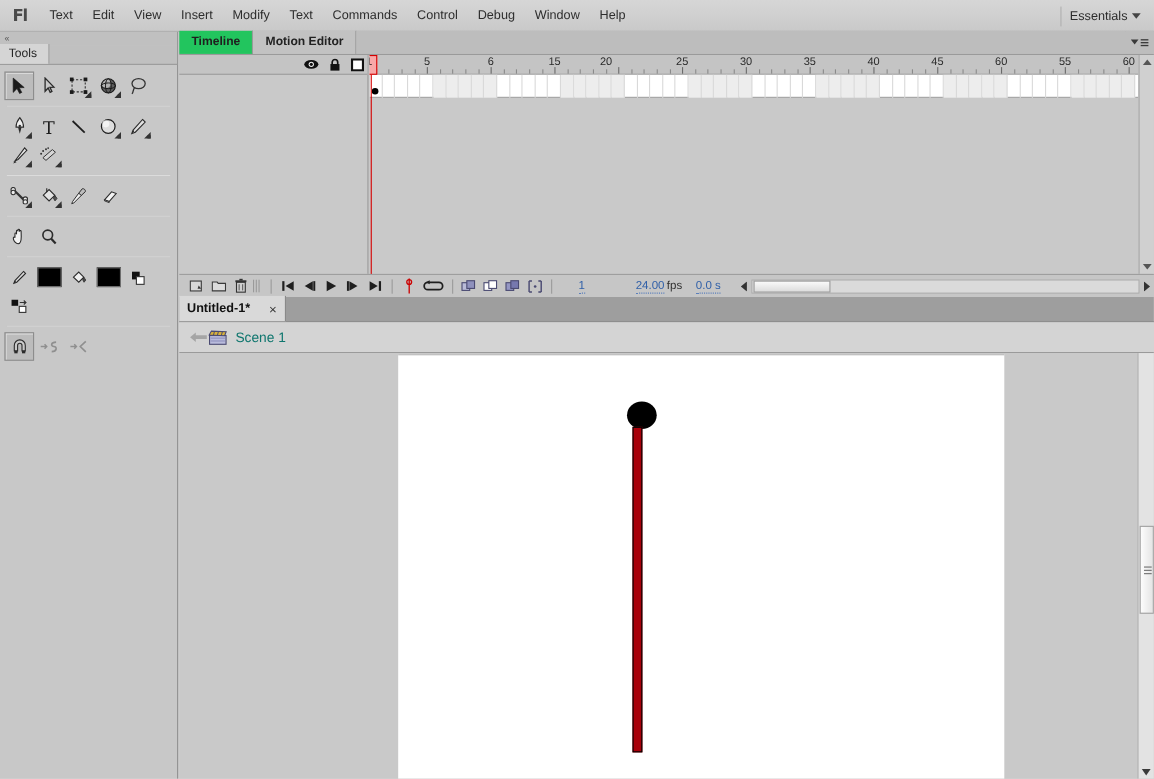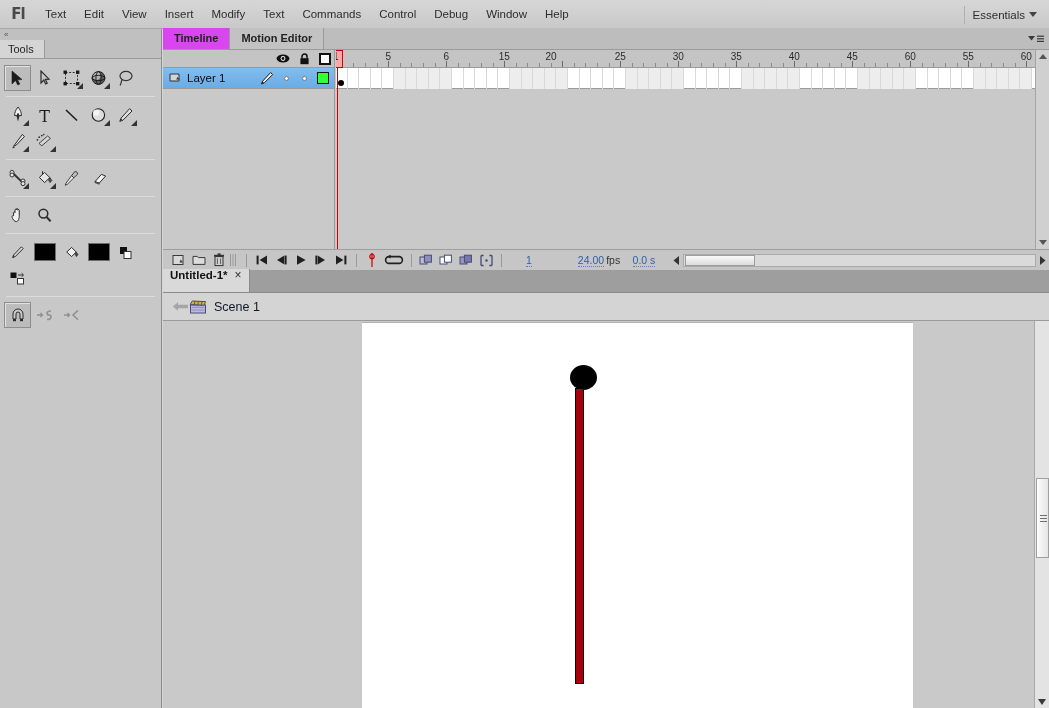--- a/index.html
+++ b/index.html
@@ -92,21 +92,21 @@
   }
   .tl-tabbar {
     height: 21px; background: #bfbfbf; display: flex; align-items: flex-end;
     border-bottom: 1px solid #9a9a9a;
   }
   .tl-tab {
     padding: 3px 11px 3px 11px; font-size: 11px; color: #1f1f1f;
     font-weight: bold; height: 21px; line-height: 15px;
     border-right: 1px solid #9a9a9a;
   }
-  .tl-tab.active { background: #d946ef; }
+  .tl-tab.active { background: #22c55e; }
   .tl-tab.inactive { background: #c2c2c2; color:#222; }
   .tl-tab-fill { flex: 1; background: #bdbdbd; height: 21px; }
   .tl-menu-btn {
     width: 26px; height: 21px; background: #bdbdbd; display:flex;
     align-items:center; justify-content:center; gap:2px;
   }
   .tl-body { position: relative; height: 199px; background: #c9c9c9; }
 
   
   .layer-col {
@@ -186,33 +186,33 @@
   .fps-unit { color: #333; font-size: 10.5px; margin-left: 2px; }
   .sec-val { color: #2f5fa8; font-size: 10.5px; border-bottom: 1px dotted #5a7fbb; }
 
   
   .doctab-bar {
     position: absolute; left: 163px; top: 270px; width: 886px; height: 23px;
     background: #9e9e9e; display: flex; align-items: flex-end;
     border-bottom: 1px solid #8a8a8a;
   }
   .doctab {
-    background: #d9d9d9; height: 23px; display: flex; align-items: flex-start;
-    padding: 0 7px; gap: 7px; border-right: 1px solid #8a8a8a;
+    background: #d9d9d9; height: 23px; display: flex; align-items: center;
+    padding: 0 7px; gap: 17px; border-right: 1px solid #8a8a8a;
   }
   .doctab-label { font-size: 11.5px; font-weight: bold; color: #111; }
   .doctab-x { font-size: 12px; color: #333; line-height: 1; }
 
   
   .scene-bar {
     position: absolute; left: 163px; top: 293px; width: 886px; height: 28px;
     background: #d4d4d4; border-bottom: 1px solid #9a9a9a;
     display: flex; align-items: center; padding-left: 9px;
   }
-  .scene-label { font-size: 12.5px; color: #0f172a; margin-left: 6px; }
+  .scene-label { font-size: 12.5px; color: #0f766e; margin-left: 6px; }
   .scene-right { position: absolute; right: 6px; display:flex; align-items:center; gap:6px; }
   .zoom-select {
     width: 108px; height: 20px; background: #fff; border: 1px solid #8a8a8a;
     display: flex; align-items: center; justify-content: space-between;
     padding: 0 6px; font-size: 11.5px; color: #111;
   }
   .zoom-caret {
     width: 0; height: 0; border-left: 5px solid transparent;
     border-right: 5px solid transparent; border-top: 6px solid #333;
   }
@@ -530,34 +530,20 @@
             <ellipse cx="7" cy="5.5" rx="2.4" ry="2.4" fill="#eee"></ellipse>
             <circle cx="7" cy="5.5" r="1.4" fill="#111"></circle>
           </svg>
           <svg width="11" height="12" viewBox="0 0 11 12">
             <path d="M3 5.4 L3 3.6 A2.5 2.5 0 0 1 8 3.6 L8 5.4" fill="none" stroke="#111" stroke-width="1.5"></path>
             <rect x="1.4" y="5.2" width="8.2" height="6" fill="#111"></rect>
           </svg>
           <svg width="12" height="12" viewBox="0 0 12 12">
             <rect x="1" y="1" width="10" height="10" fill="#fff" stroke="#111" stroke-width="2"></rect>
           </svg>
-        </div>
-        <div class="layer-row">
-          <svg width="15" height="13" viewBox="0 0 15 13" style="margin-left:5px">
-            <path d="M2 2 L11 2 L11 9 L6 9 L2 9 Z" fill="#d4d4d4" stroke="#333" stroke-width="1"></path>
-            <path d="M9.4 5 L11.6 7.4 L8.2 7.4 Z" fill="#333"></path>
-          </svg>
-          <div class="layer-name">Layer 1</div>
-          <svg width="16" height="15" viewBox="0 0 16 15">
-            <path d="M11.6 1.6 L13.6 3.6 L5.4 11.8 L2.6 13 L3.6 10.2 Z" fill="#f0f0f0" stroke="#1a1a1a" stroke-width="1"></path>
-            <path d="M2.6 13 L3.6 10.2 L4.8 11.4 Z" fill="#1a1a1a"></path>
-          </svg>
-          <div class="layer-dot" style="margin-left:9px"></div>
-          <div class="layer-dot" style="margin-left:13px"></div>
-          <div class="layer-green" style="margin-left:10px;margin-right:5px"></div>
         </div>
       </div>
 
       <div class="ruler-wrap">
         <div class="ruler" id="ruler">
             <div class="ruler-tick" style="left: 5.8px;"></div>
             <div class="ruler-tick" style="left: 17.4px;"></div>
             <div class="ruler-tick" style="left: 29px;"></div>
             <div class="ruler-tick" style="left: 40.6px;"></div>
             <div class="ruler-tick major" style="left: 52.2px;"></div>

